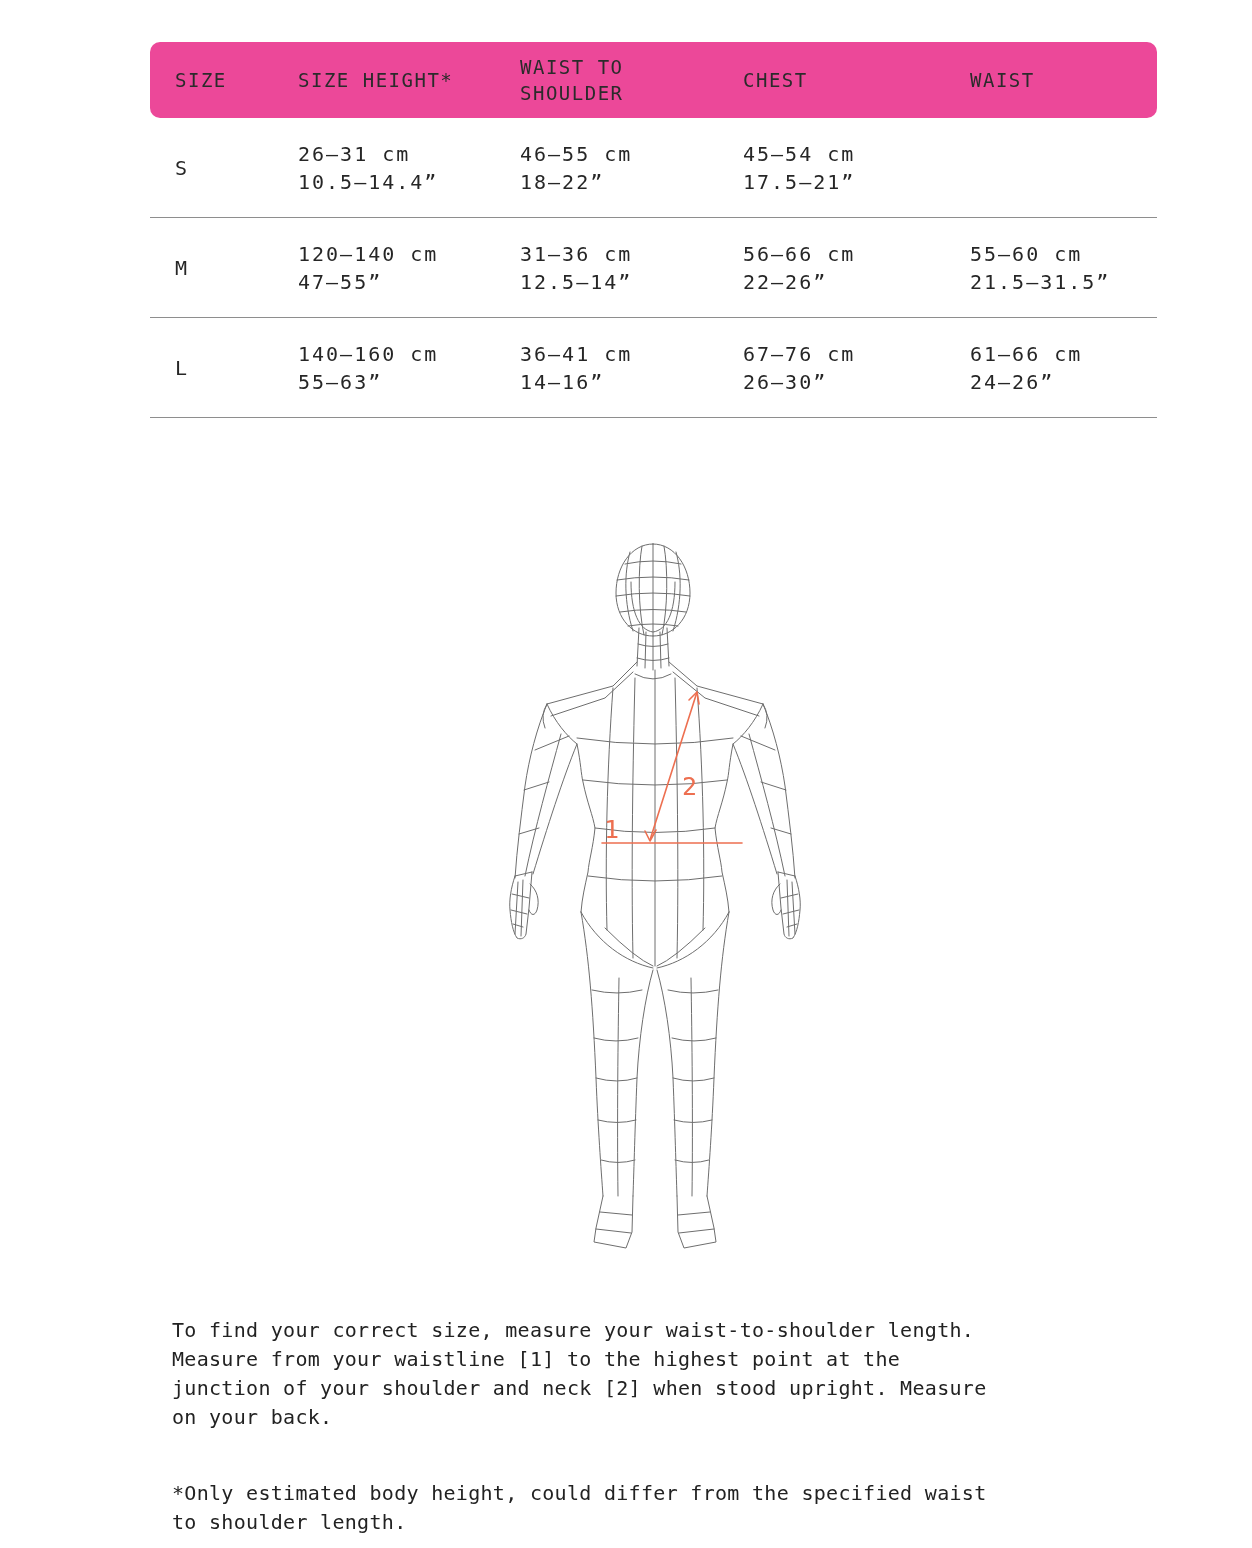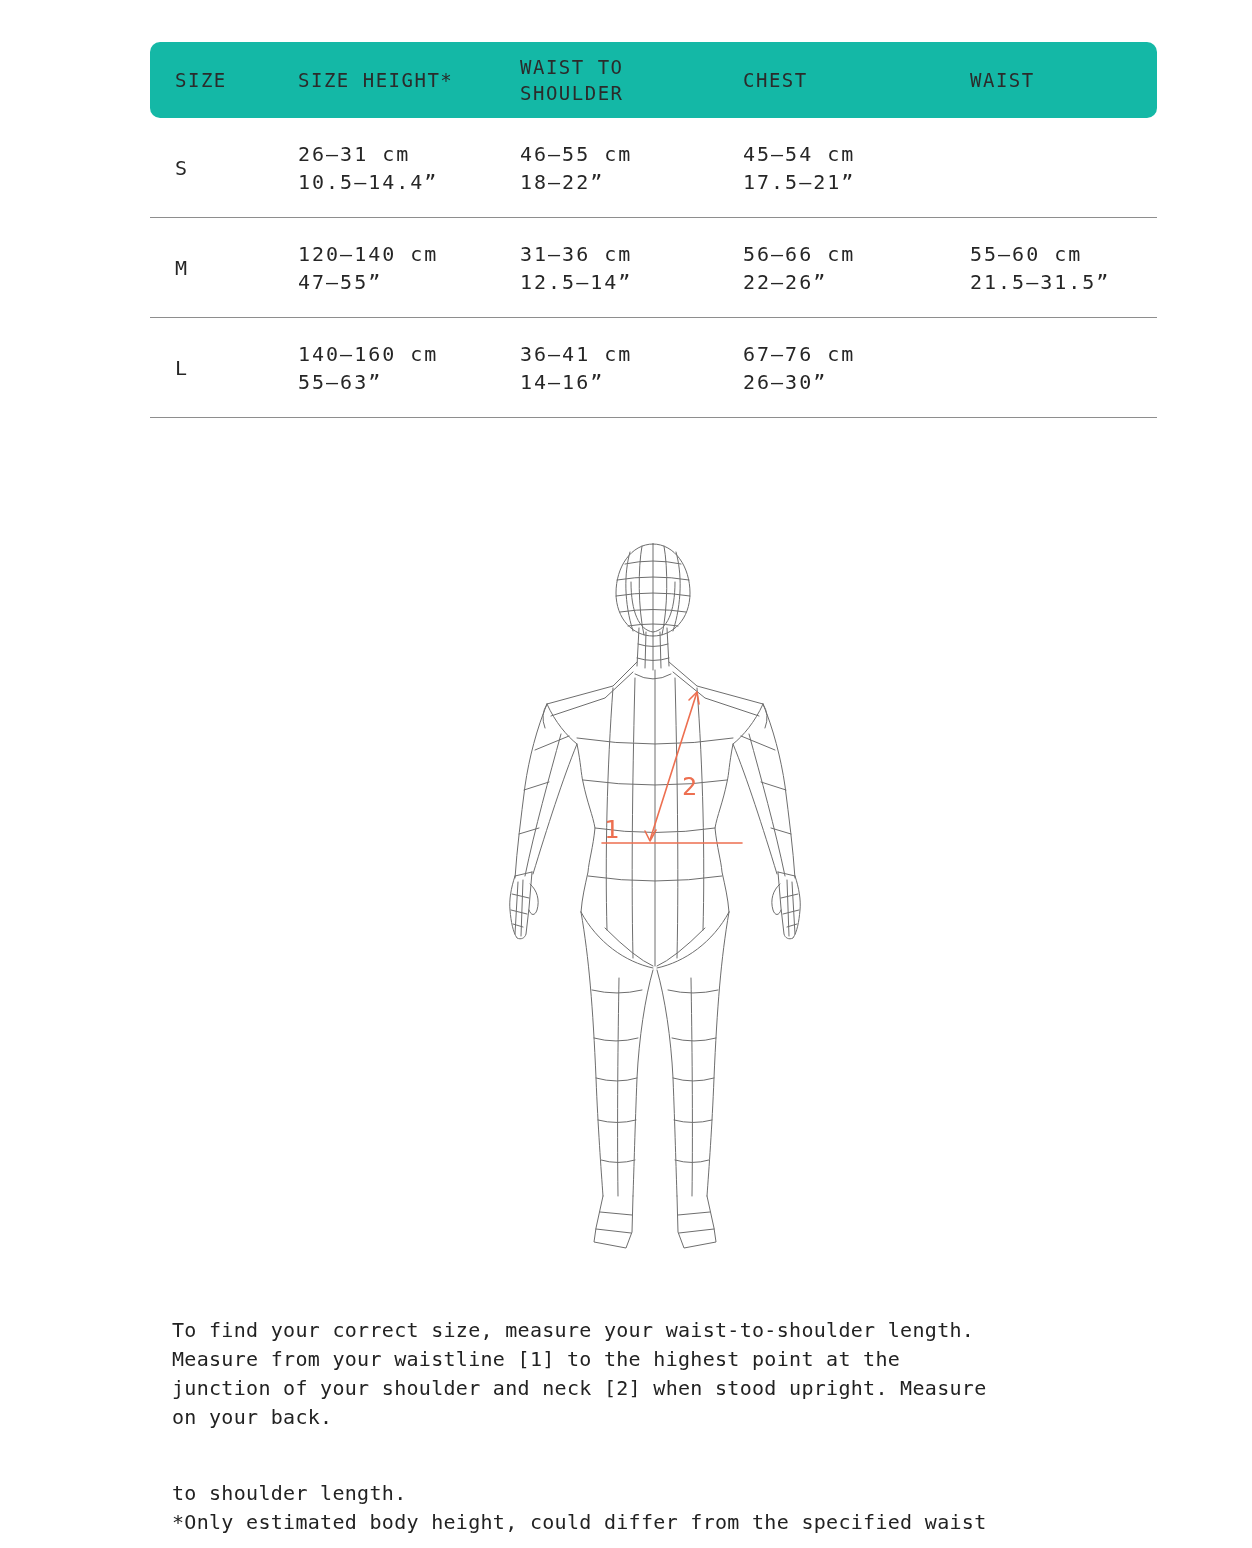--- a/index.html
+++ b/index.html
@@ -17,21 +17,21 @@
     position: absolute;
     left: 150px; top: 42px;
     width: 1007px;
   }
   .grid-row {
     display: grid;
     grid-template-columns: 148px 222px 223px 227px 187px;
     align-items: center;
   }
   .thead {
-    background: #14b8a6;
+    background: #ec4899;
     border-radius: 10px;
     height: 76px;
   }
   .thead .cell span {
     font-size: 19px;
     letter-spacing: 1.5px;
     line-height: 26px;
     color: #2b2b2b;
   }
   .thead .cell:nth-child(3) span { display: inline-block; max-width: 150px; }
@@ -132,20 +132,24 @@
         <span class="line">140–160 cm</span>
         <span class="line">55–63”</span>
       </div>
       <div class="cell">
         <span class="line">36–41 cm</span>
         <span class="line">14–16”</span>
       </div>
       <div class="cell">
         <span class="line">67–76 cm</span>
         <span class="line">26–30”</span>
+      </div>
+      <div class="cell">
+        <span class="line">61–66 cm</span>
+        <span class="line">24–26”</span>
       </div>
     </div>
 
   </section>
 
   <figure class="body-figure">
     <svg viewBox="0 0 340 730" xmlns="http://www.w3.org/2000/svg">
 
       <g fill="none" stroke-width="1" stroke-linecap="round" stroke-linejoin="round" stroke="#6E6E6E">
 
@@ -267,18 +271,18 @@
   </figure>
 
   <div class="notes">
     <p class="para">
       <span class="pline">To find your correct size, measure your waist-to-shoulder length.</span>
       <span class="pline">Measure from your waistline [1] to the highest point at the</span>
       <span class="pline">junction of your shoulder and neck [2] when stood upright. Measure</span>
       <span class="pline">on your back.</span>
     </p>
     <p class="para disclaimer">
+      <span class="pline">*Only estimated body height, could differ from the specified waist</span>
       <span class="pline">to shoulder length.</span>
-      <span class="pline">*Only estimated body height, could differ from the specified waist</span>
     </p>
   </div>
 
 </div>
 
 </body></html>

